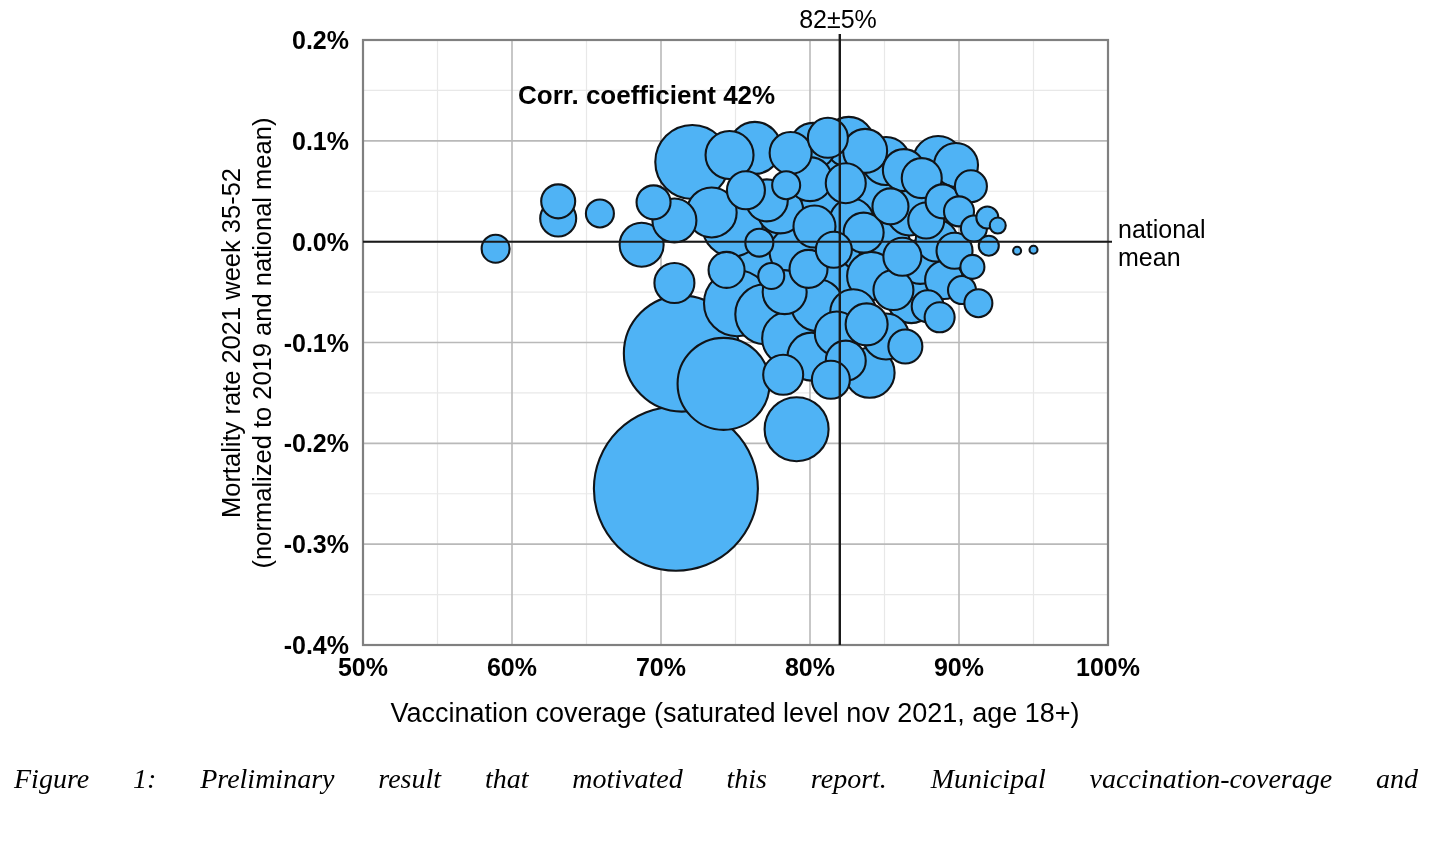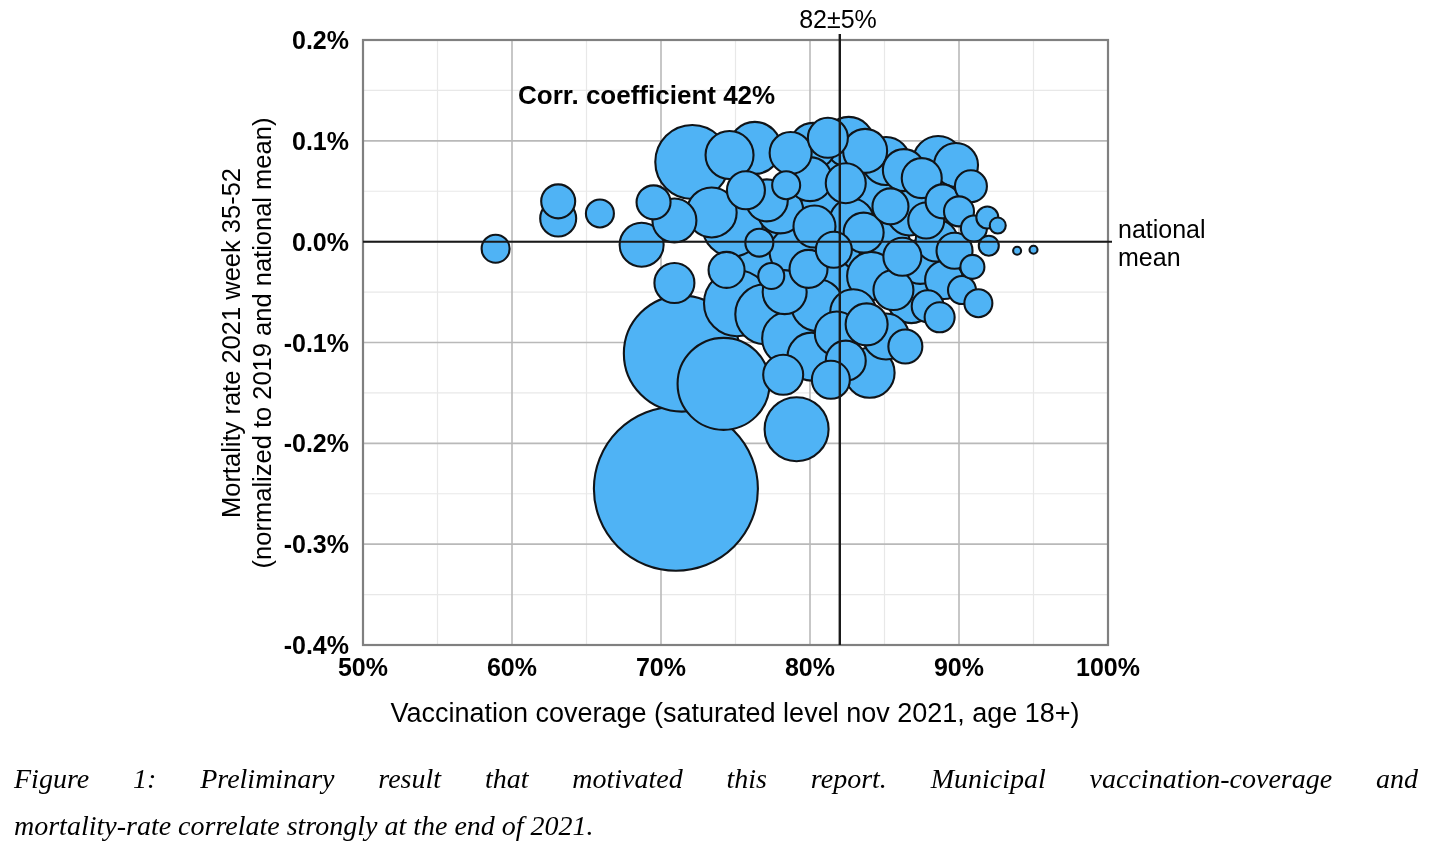--- a/index.html
+++ b/index.html
@@ -237,16 +237,15 @@
         <text class="annot-bold" id="correlation-annotation" x="518" y="104" text-anchor="start">Corr. coefficient 42%</text>
         <text class="axis-title-y" transform="translate(240,343) rotate(-90)" text-anchor="middle">Mortality rate 2021 week 35-52</text>
         <text class="axis-title-y" transform="translate(271,343) rotate(-90)" text-anchor="middle">(normalized to 2019 and national mean)</text>
         <text class="annot-plain" x="1118" y="238" text-anchor="start">national</text>
         <text class="annot-plain" x="1118" y="266" text-anchor="start">mean</text>
       </svg>
   </div>
 
   <div id="figure-caption">
     <span class="cap-line justified">Figure 1: Preliminary result that motivated this report. Municipal vaccination-coverage and</span>
-    <span class="cap-line">mortality-rate correlate strongly at the end of 2021.</span>
   </div>
 
 </div>
 
 </body></html>

